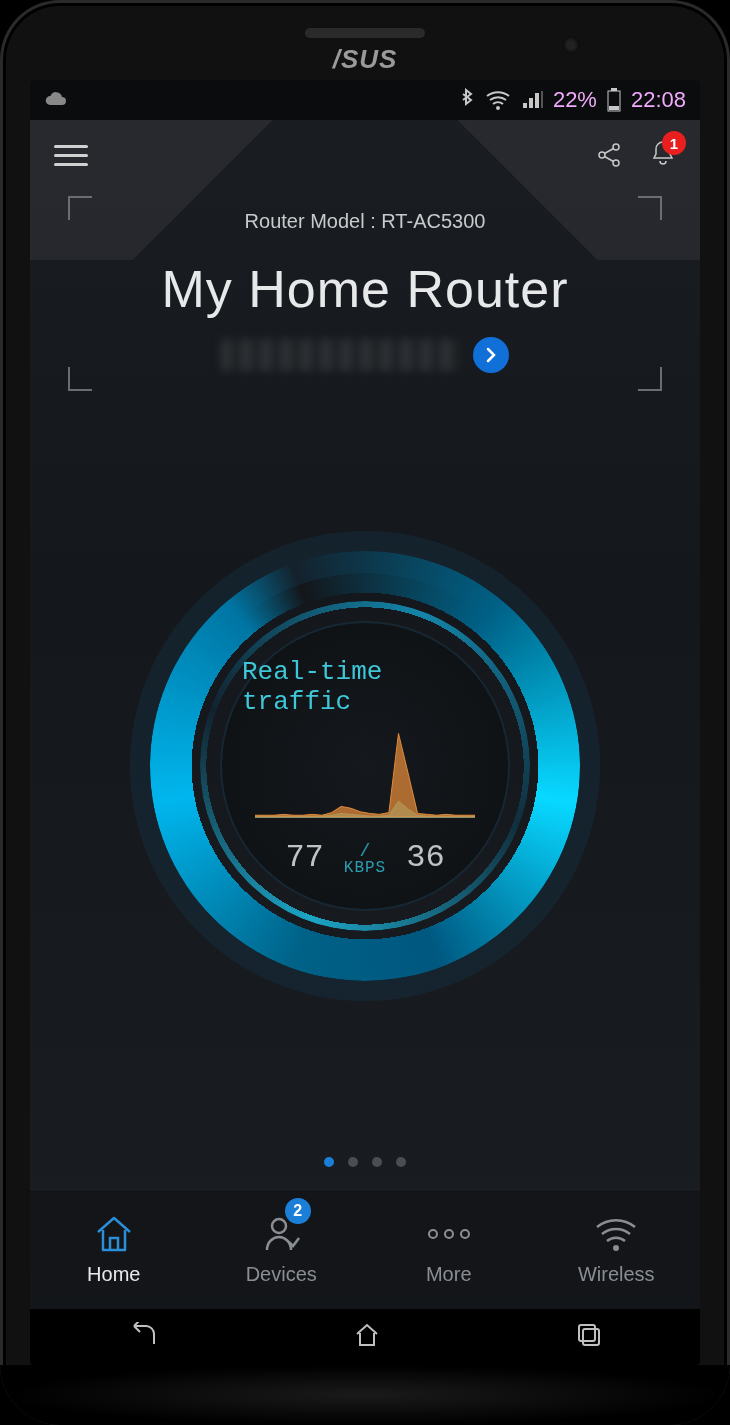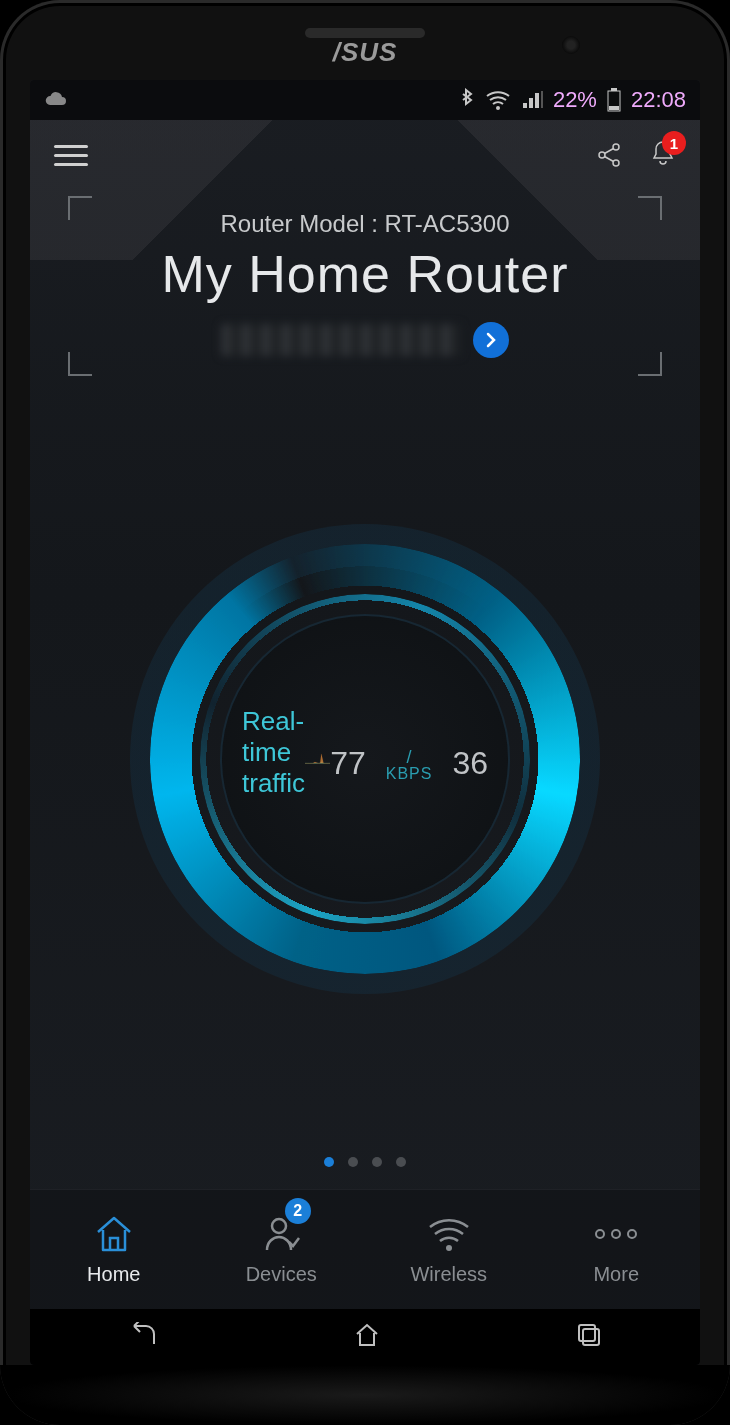--- a/index.html
+++ b/index.html
@@ -27,21 +27,21 @@
     top: 28px;
     left: 50%;
     transform: translateX(-50%);
     width: 120px;
     height: 10px;
     background: #2a2a2a;
     border-radius: 5px;
   }
   .brand {
     position: absolute;
-    top: 37px;
+    top: 44px;
     left: 50%;
     transform: translateX(-50%);
     color: #9a9a9a;
     font-weight: 700;
     font-style: italic;
     font-size: 26px;
     letter-spacing: 1px;
   }
   .camera {
     position: absolute;
@@ -112,21 +112,21 @@
     text-align: center;
     color: #d0d0d0;
     position: relative;
     z-index: 2;
   }
   .corner { position:absolute; width:24px; height:24px; border:2px solid #6a6e72; }
   .corner.tl { top:6px; left:38px; border-right:none; border-bottom:none; }
   .corner.tr { top:6px; right:38px; border-left:none; border-bottom:none; }
   .corner.bl { bottom:2px; left:38px; border-right:none; border-top:none; }
   .corner.br { bottom:2px; right:38px; border-left:none; border-top:none; }
-  .model { font-size: 24px; color:#c8cacc; font-weight:300; margin-bottom:6px; }
+  .model { font-size: 20px; color:#c8cacc; font-weight:300; margin-bottom:26px; }
   .router-name { font-size: 52px; font-weight:200; color:#e6e8ea; letter-spacing:1px; margin-bottom:18px; }
   .ip-row { display:flex; align-items:center; justify-content:center; gap:12px; margin-bottom:10px;}
   .ip-blur {
     width: 240px; height: 32px;
     background: repeating-linear-gradient(90deg, #2f3236 0 10px, #1e2124 10px 20px);
     filter: blur(4px);
     border-radius:4px;
   }
   .ip-arrow {
     width:36px; height:36px; background:#1170d8; border-radius:50%;
@@ -171,23 +171,24 @@
   .ring3b {
     inset:70px;
     background: repeating-conic-gradient(rgba(30,90,120,0.8) 0deg 2deg, transparent 2deg 6deg);
     -webkit-mask: radial-gradient(circle, transparent 82%, #000 82% 88%, transparent 88%);
     mask: radial-gradient(circle, transparent 82%, #000 82% 88%, transparent 88%);
   }
   .inner {
     width: 290px; height: 290px; border-radius:50%;
     background: radial-gradient(circle, #15181c 0%, #0f1215 80%);
     border: 2px solid rgba(30,60,80,0.5);
-    position:relative; display:flex; flex-direction:row;
+    position:relative; display:flex; flex-direction:column;
     align-items:center; justify-content:center; padding:20px;
     z-index:3;
+    font-family:Liberation Mono, monospace;
   }
   .rt-title { color:#3ec7d8; font-size:26px; font-weight:300; margin-bottom:12px; }
   .chart { width: 220px; height: 100px; position:relative; }
   .speeds { display:flex; align-items:flex-end; gap:20px; margin-top:10px; color:#c0c3c6; font-size:32px; font-weight:300; }
   .kbps-wrap { display:flex; flex-direction:column; align-items:center; line-height:1; }
   .slash { color:#2a9db0; font-size:18px; }
   .kbps { color:#2a9db0; font-size:16px; letter-spacing:1px; }
   
   .dots { display:flex; justify-content:center; gap:14px; padding:18px 0 22px; }
   .dot { width:10px; height:10px; border-radius:50%; background:#4a4d51; }
@@ -363,36 +364,36 @@
               <circle cx="18" cy="12" r="7" stroke="#8a8e92" stroke-width="2.5" fill="none"></circle>
               <path d="M6 36c0-8 6-13 12-13s12 5 12 13" stroke="#8a8e92" stroke-width="2.5" fill="none"></path>
               <path d="M28 28l4 4 6-8" stroke="#8a8e92" stroke-width="2.5" fill="none"></path>
             </svg>
           </div>
           <span>Devices</span>
           <span class="nav-badge">2</span>
         </div>
         <div class="nav-item">
           <div class="nav-icon">
-            <svg width="46" height="38" viewBox="0 0 46 38">
-              <path d="M4 12a30 30 0 0 1 38 0M9 19a22 22 0 0 1 28 0M14 26a14 14 0 0 1 18 0" stroke="#8a8e92" stroke-width="2.5" fill="none"></path>
-              <circle cx="23" cy="33" r="3" fill="#8a8e92"></circle>
-            </svg>
-          </div>
-          <span>Wireless</span>
-        </div>
-        <div class="nav-item">
-          <div class="nav-icon">
             <svg width="44" height="12" viewBox="0 0 44 12">
               <circle cx="6" cy="6" r="4" stroke="#8a8e92" stroke-width="2" fill="none"></circle>
               <circle cx="22" cy="6" r="4" stroke="#8a8e92" stroke-width="2" fill="none"></circle>
               <circle cx="38" cy="6" r="4" stroke="#8a8e92" stroke-width="2" fill="none"></circle>
             </svg>
           </div>
           <span>More</span>
+        </div>
+        <div class="nav-item">
+          <div class="nav-icon">
+            <svg width="46" height="38" viewBox="0 0 46 38">
+              <path d="M4 12a30 30 0 0 1 38 0M9 19a22 22 0 0 1 28 0M14 26a14 14 0 0 1 18 0" stroke="#8a8e92" stroke-width="2.5" fill="none"></path>
+              <circle cx="23" cy="33" r="3" fill="#8a8e92"></circle>
+            </svg>
+          </div>
+          <span>Wireless</span>
         </div>
       </div>
 
     <div class="softkeys">
       <span>
         <svg width="30" height="26" viewBox="0 0 30 26">
             <path d="M26 4v10a8 8 0 0 1-8 8H6m0 0l6-6m-6 6l6 6" stroke="#c0c0c0" stroke-width="2" fill="none" transform="scale(1,-1) translate(0,-26)"></path>
           </svg>
       </span>
       <span>

